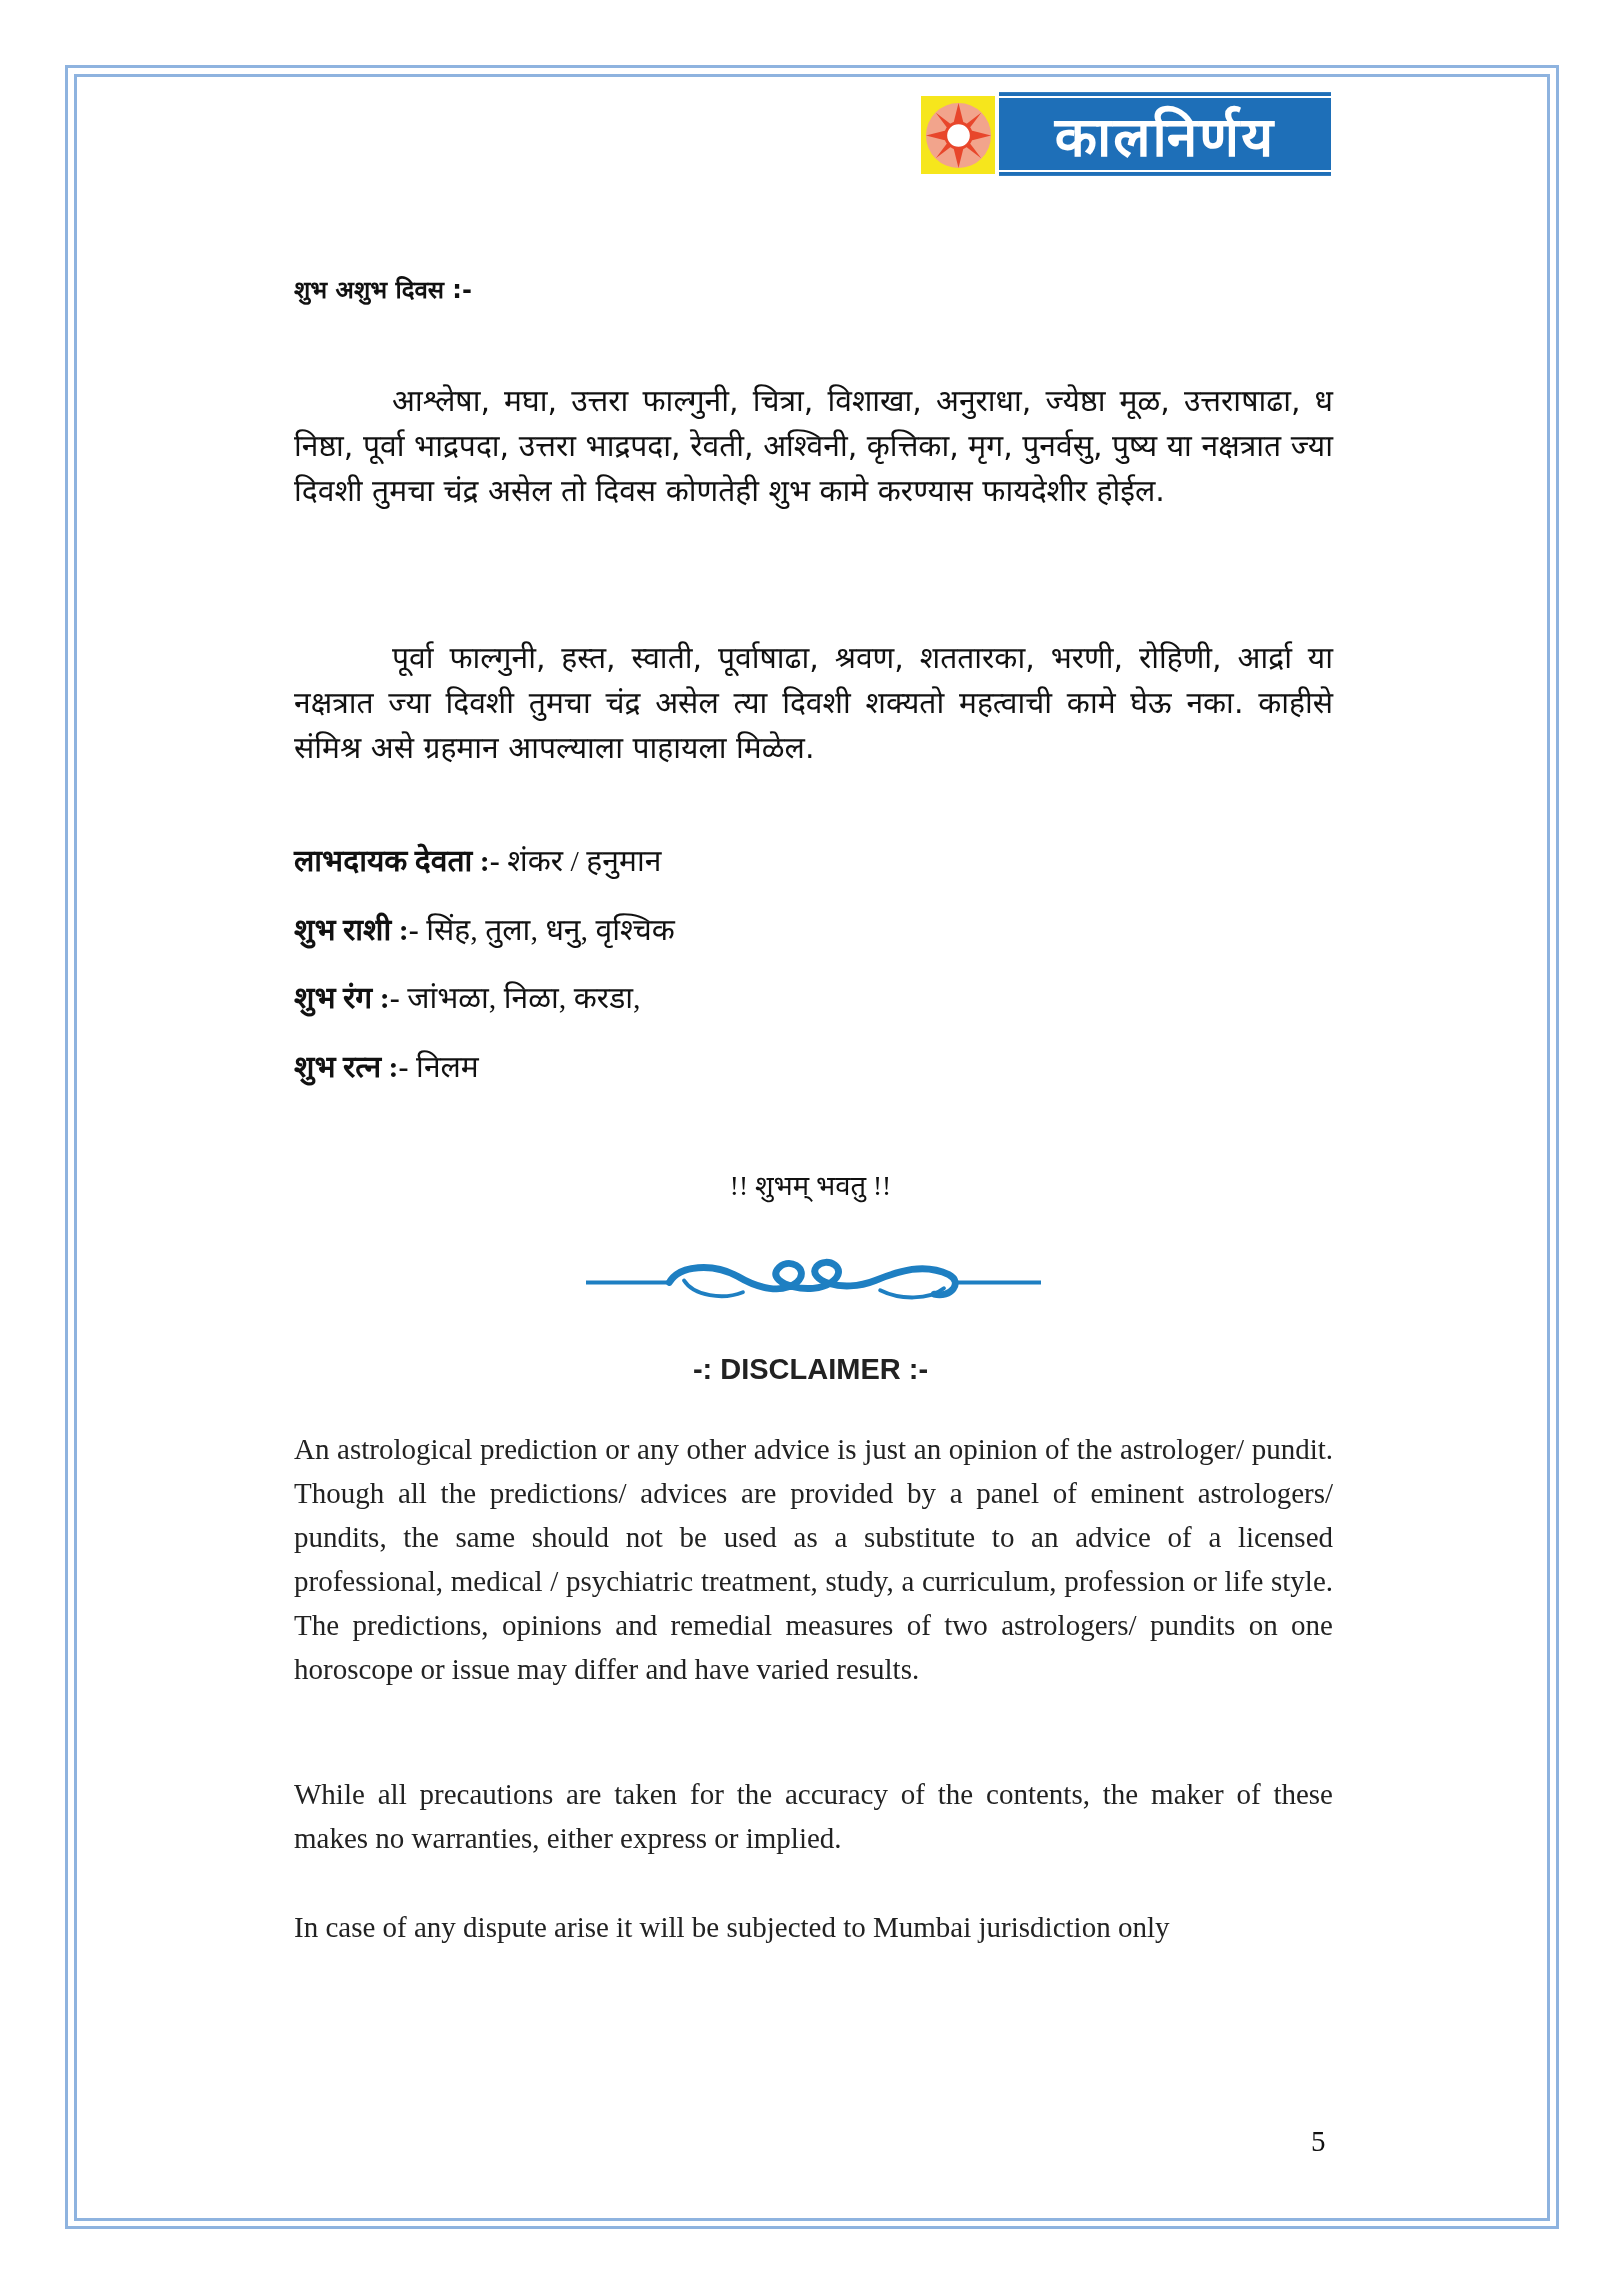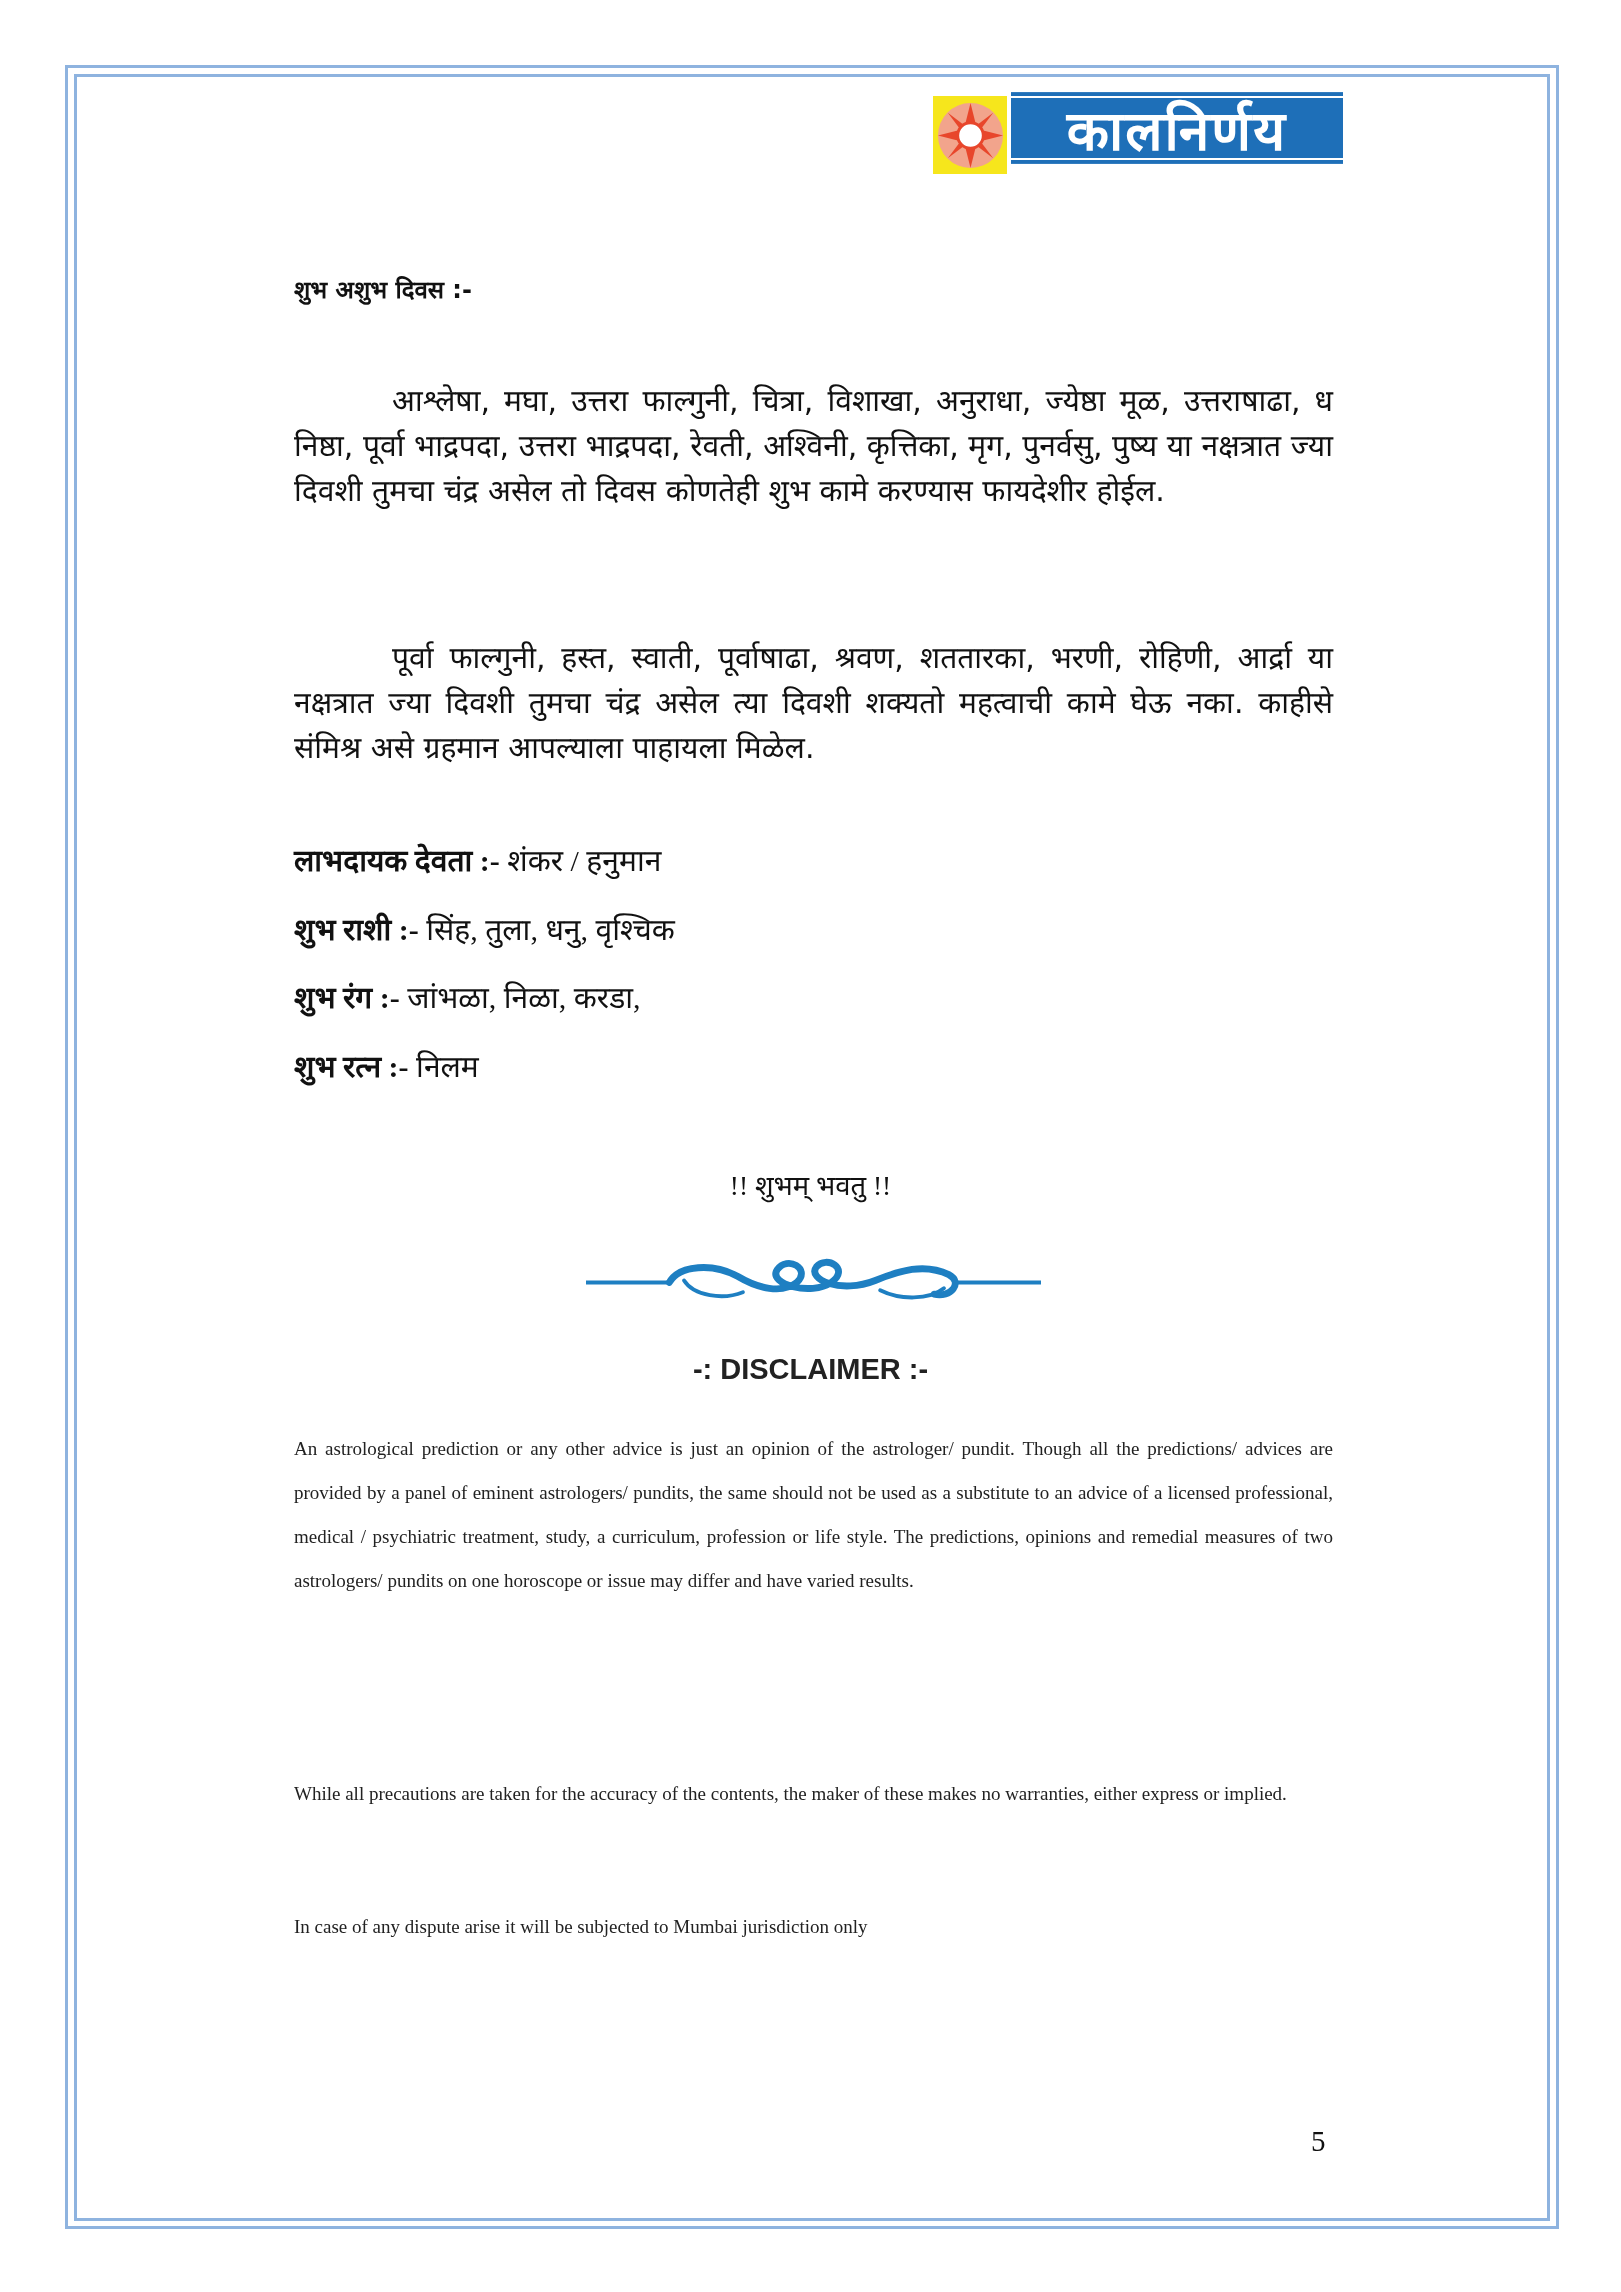--- a/index.html
+++ b/index.html
@@ -1,33 +1,33 @@
 <!DOCTYPE html>
 <html><head>
 <meta charset="utf-8">
 <style>
   html, body { margin:0; padding:0; background:#ffffff; }
   body { width:1621px; height:2293px; position:relative; overflow:hidden; font-family:"Liberation Sans", sans-serif; color:#111; }
   .border-outer { position:absolute; left:65px; top:65px; width:1488px; height:2158px; border:3.9px solid #8eb3df; box-sizing:content-box; }
   .border-inner { position:absolute; left:74px; top:74px; width:1470px; height:2141px; border:3.9px solid #8eb3df; box-sizing:content-box; }
-  .logo { position:absolute; left:921px; top:96px; width:410px; height:64px; display:flex;margin-left:12px; }
+  .logo { position:absolute; left:921px; top:96px; width:410px; height:76px; display:flex; }
   .logo-sun { width:74px; height:78px; background:#f6e61c; display:flex; align-items:center; justify-content:center; }
   .logo-band { flex:1; background:#1e6fb8; margin-left:3.9px; display:flex; align-items:center; justify-content:center; border-top:2.9px solid #fff; border-bottom:2.9px solid #fff; box-shadow: 0 -3.9px 0 #1e6fb8, 0 3.9px 0 #1e6fb8; }
   .logo-text { color:#fff; font-weight:bold; font-size:55px; font-family:"DejaVu Sans", sans-serif; letter-spacing:2px; }
   .content { position:absolute; left:294px; width:1039px; }
   .mr { font-family:"DejaVu Sans", sans-serif; font-size:30px; line-height:45px; text-align:justify; }
   .heading { position:absolute; left:294px; top:272px; font-family:"DejaVu Sans", sans-serif; font-weight:bold; font-size:24px; }
   .para1 { top:378px; text-indent:98px; }
   .para2 { top:635px; text-indent:98px; }
   .kv { position:absolute; left:294px; font-family:Liberation Serif, serif; font-size:30px;text-align:center; }
   .kv b { font-weight:bold; }
   .blessing { position:absolute; left:0; width:1621px; top:1166px; text-align:center; font-family:Liberation Serif, serif; font-size:27.4px; }
   .ornament { position:absolute; left:586px; top:1245px; width:455px; height:69px; }
   .disc-title { position:absolute; left:0; width:1621px; top:1353px; text-align:center; font-family:"Liberation Sans", sans-serif; font-weight:bold; font-size:29px; color:#222; }
-  .disc { font-family:"Liberation Serif", serif; font-size:19px; line-height:44px; text-align:justify; color:#222; }
+  .disc { font-family:"Liberation Serif", serif; font-size:29px; line-height:44px; text-align:justify; color:#222; }
   .d1 { top:1427px; } .d2 { top:1772px; } .d3 { top:1905px; }
   .pagenum { position:absolute; left:1311px; top:2125px; font-family:"Liberation Serif", serif; font-size:29px; }
 </style>
 </head>
 <body>
 
 <div class="border-outer"></div>
 <div class="border-inner"></div>
 
 <div class="logo">

